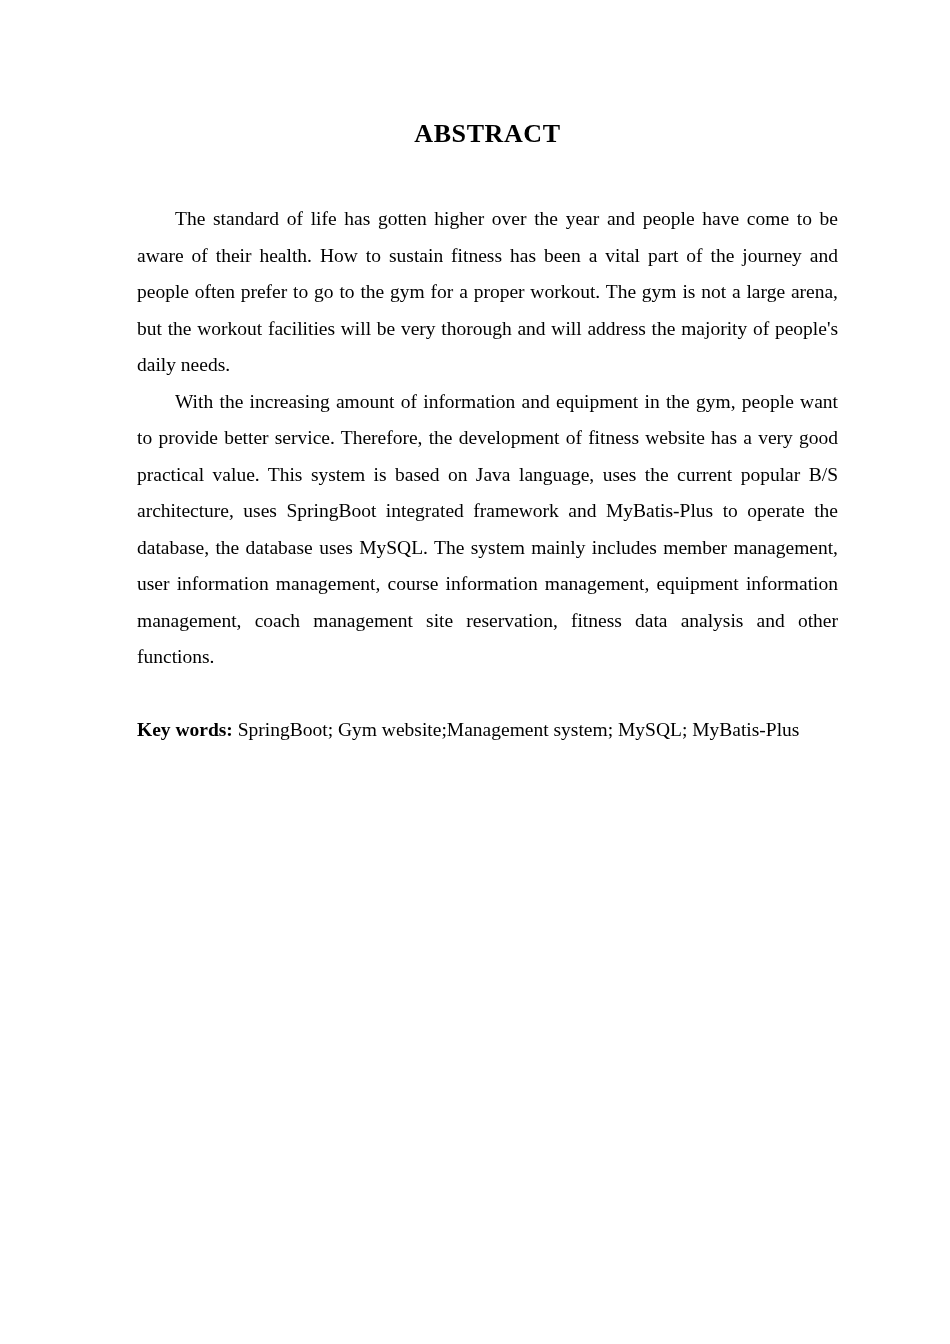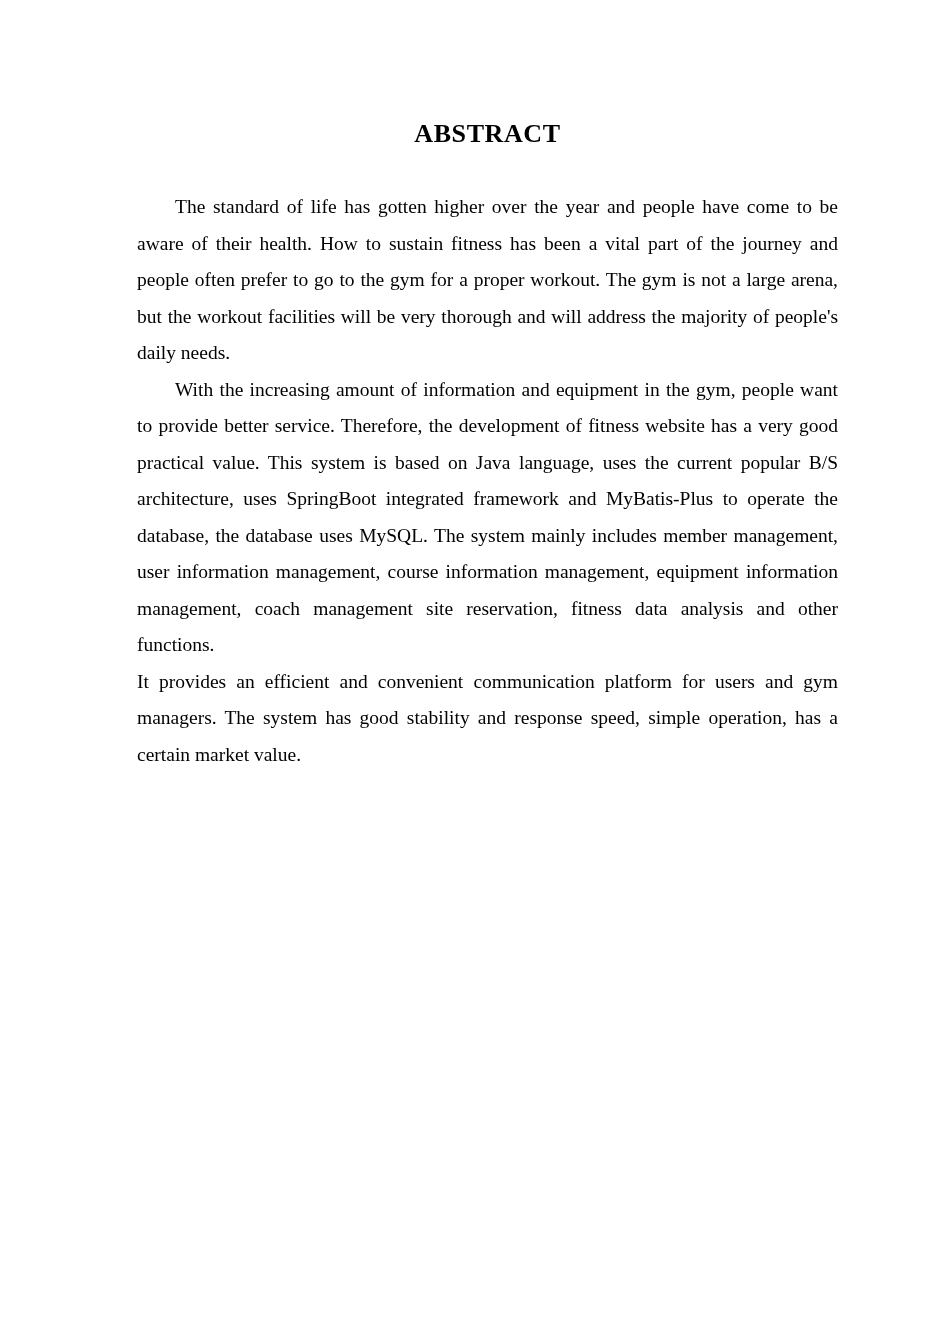--- a/index.html
+++ b/index.html
@@ -30,21 +30,21 @@
   .doc-title {
     text-align: center;
     font-size: 26px;
     font-weight: bold;
     letter-spacing: 0.6px;
     margin: 0;
     padding-top: 118px;
     line-height: 1.2;
   }
   .body-block {
-    margin-top: 40px;
+    margin-top: 52px;
     font-size: 19.5px;
     line-height: 36.5px;
     text-align: justify;
     text-justify: inter-word;
   }
   p.para {
     margin: 0;
     text-align: justify;
     text-justify: inter-word;
   }
@@ -84,23 +84,25 @@
   <div class="content">
 
     <h1 class="doc-title">ABSTRACT</h1>
 
     <div class="body-block">
 
       <p class="para indent">The standard of life has gotten higher over the year and people have come to be aware of their health. How to sustain fitness has been a vital part of the journey and people often prefer to go to the gym for a proper workout. The gym is not a large arena, but the workout facilities will be very thorough and will address the majority of people's daily needs.</p>
 
       <p class="para indent">With the increasing amount of information and equipment in the gym, people want to provide better service. Therefore, the development of fitness website has a very good practical value. This system is based on Java language, uses the current popular B/S architecture, uses SpringBoot integrated framework and MyBatis-Plus to operate the database, the database uses MySQL. The system mainly includes member management, user information management, course information management, equipment information management, coach management site reservation, fitness data analysis and other functions.</p>
 
-      <p class="para no-indent">It provides an efficient and convenient communication platform for users and gym managers. The system has good stability and response speed, simple operation, has a certain market value.</p>
 
       <div class="spacer-line"></div>
 
+      <p class="keywords">
+        <span class="kw-label">Key words:</span><span>&nbsp;</span><span>SpringBoot; Gym website;Management system; MySQL; MyBatis-Plus</span>
+      </p>
 
     </div>
   </div>
 
   <div class="page-number">II</div>
 
 </div>
 
 </body></html>

